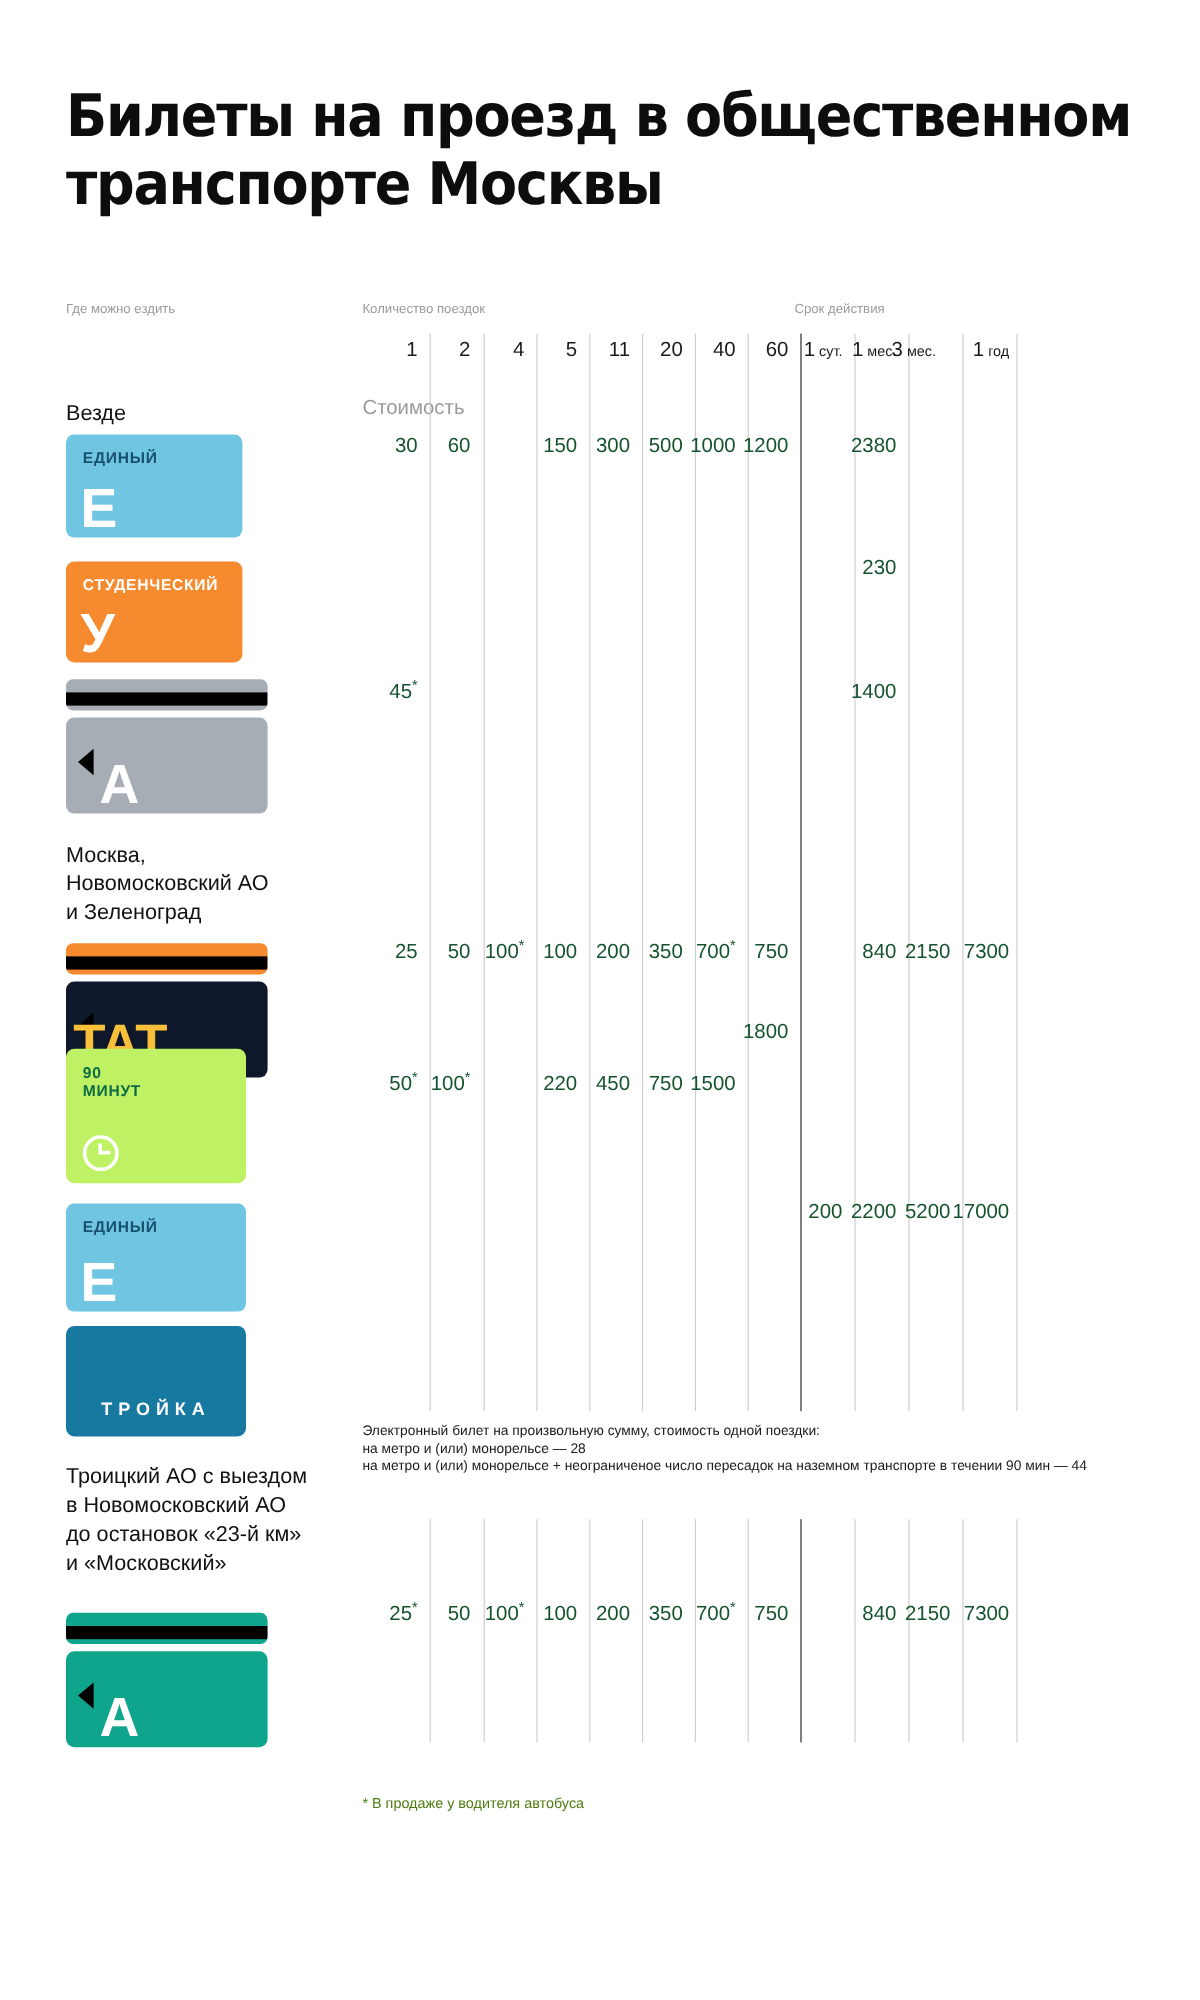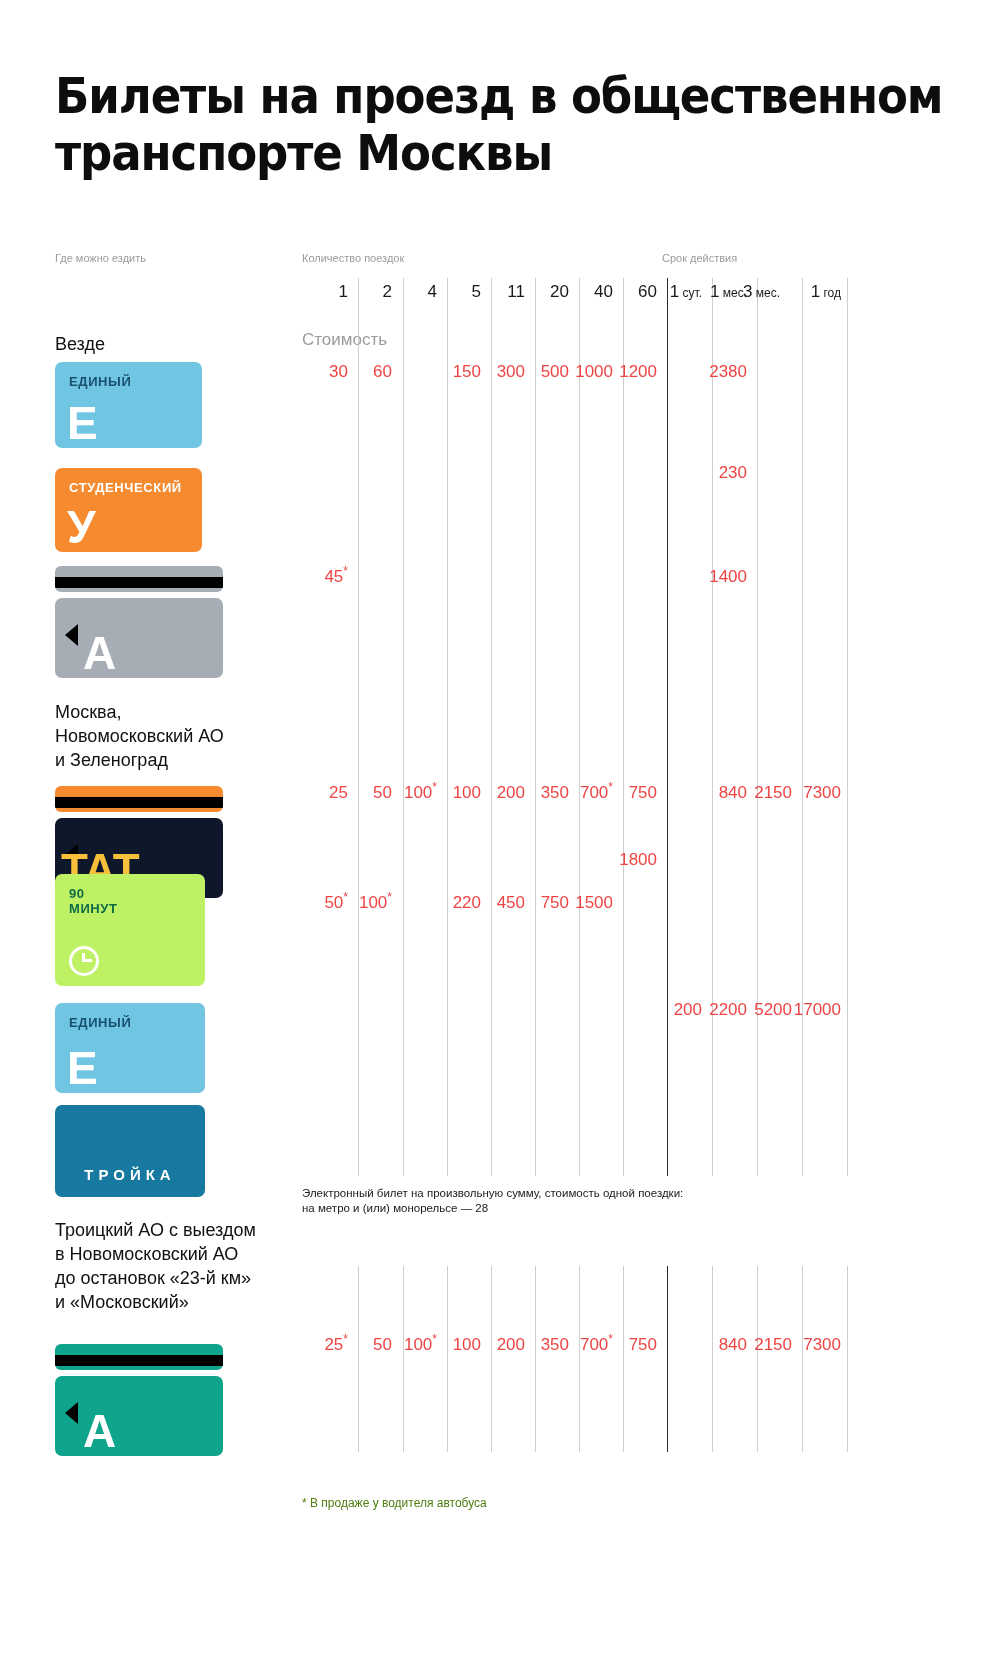--- a/index.html
+++ b/index.html
@@ -55,21 +55,21 @@
     color:#1a1a1a;
     text-align:right;
     white-space:nowrap;
   }
   .col-head .unit { font-size:12px; }
 
   
   .cell {
     position:absolute;
     font-size:17px;
-    color:#ef4444;
+    color:#14532d;
     text-align:right;
     white-space:nowrap;
   }
   .cell .star {
     font-size:12px;
     vertical-align:super;
     line-height:0;
   }
 
   
@@ -349,15 +349,16 @@
     <div class="cell" style="top: 1335px; right: 387px;"><span>700</span><span class="star">*</span></div>
     <div class="cell" style="top: 1335px; right: 343px;">750</div>
     <div class="cell" style="top: 1335px; right: 253px;">840</div>
     <div class="cell" style="top: 1335px; right: 208px;">2150</div>
     <div class="cell" style="top: 1335px; right: 159px;">7300</div>
   </div>
 
 <div id="troika-note">
   <div>Электронный билет на произвольную сумму, стоимость одной поездки:</div>
   <div>на метро и (или) монорельсе — 28</div>
+  <div>на метро и (или) монорельсе + неограниченое число пересадок на наземном транспорте в течении 90 мин — 44</div>
 </div>
 
 <div id="footnote">* В продаже у водителя автобуса</div>
 
 </body></html>

